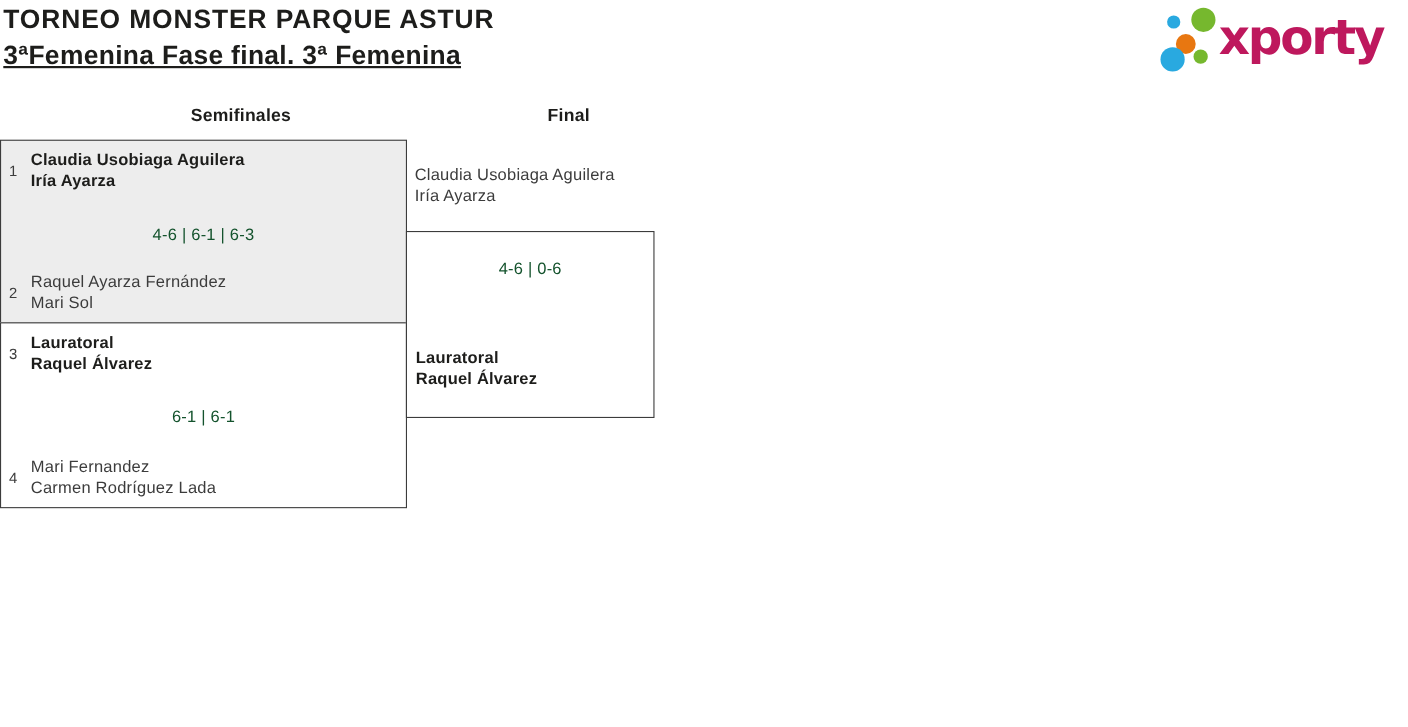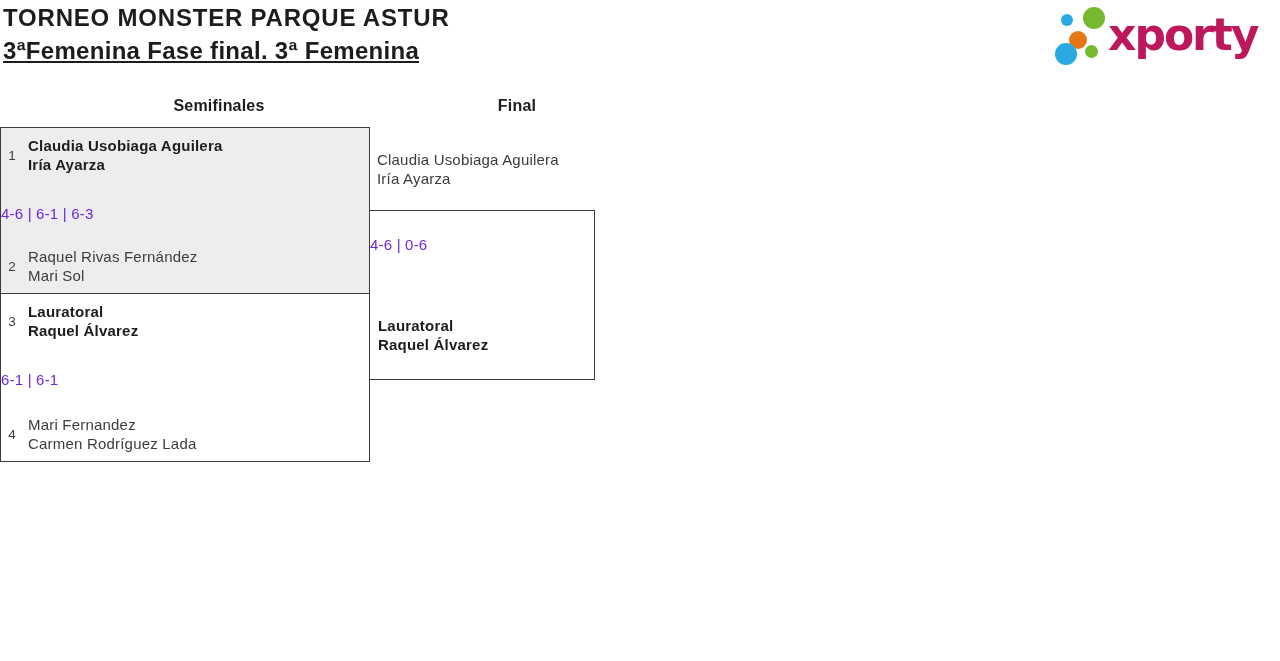--- a/index.html
+++ b/index.html
@@ -66,22 +66,23 @@
   .seed {
     width: 14px; flex: 0 0 14px; text-align: center;
     font-size: 13.5px; color: #3c3c3c;
   }
   .names { font-size: 15px; line-height: 19px; letter-spacing: 0.2px; }
   .team-winner .names { font-weight: 700; color: #1d1d1b; }
   .team-loser  .names { font-weight: 400; color: #3c3c3c; }
 
   .score {
     position: absolute; left: 0; width: 100%;
+    text-align: center;
     font-size: 15px; line-height: 19px; letter-spacing: 0.2px;
-    color: #6d28d9;
+    color: #14532d;
   }
   .score-sf { top: 76px; }
   .score-final { top: 24px; }
 
   
   .final-team1 {
     position: absolute; left: 377px; top: 150px;
     cursor: pointer;
   }
   .final-team2 { left: 8px; top: 105px; }
@@ -109,21 +110,21 @@
     <span class="seed">1</span>
     <span class="names">
       <div>Claudia Usobiaga Aguilera</div>
       <div>Iría Ayarza</div>
     </span>
   </div>
   <div class="score score-sf">4-6 | 6-1 | 6-3</div>
   <div class="team-row team-bottom team-loser">
     <span class="seed">2</span>
     <span class="names">
-      <div>Raquel Rivas Fernández</div>
+      <div>Raquel Ayarza Fernández</div>
       <div>Mari Sol</div>
     </span>
   </div>
 </div>
 
 <div class="match-box sf2">
   <div class="team-row team-top team-winner">
     <span class="seed">3</span>
     <span class="names">
       <div>Lauratoral</div>

